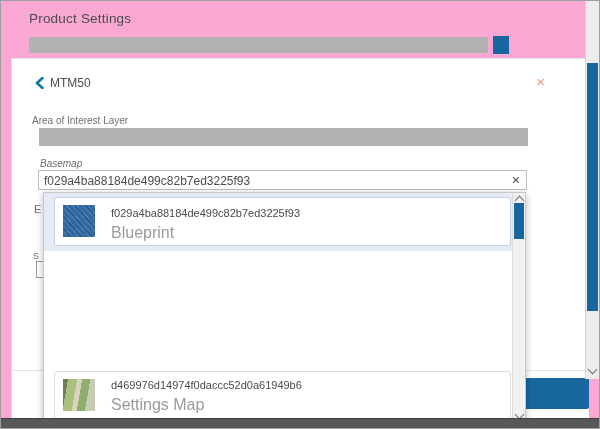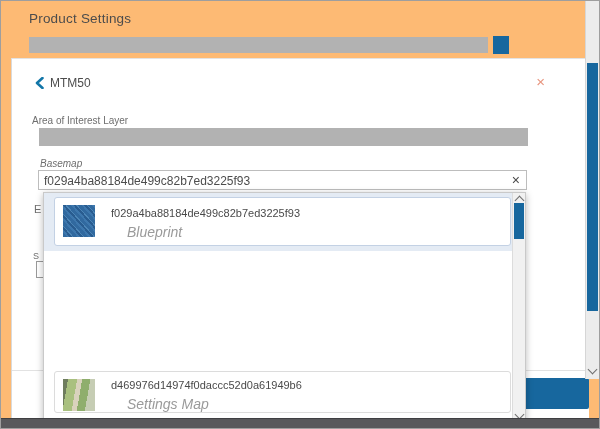--- a/index.html
+++ b/index.html
@@ -1,16 +1,16 @@
 <!DOCTYPE html>
 <html><head>
 <meta charset="utf-8">
 <style>
   html,body{margin:0;padding:0;background:#fff;font-family:"Liberation Sans",sans-serif;}
-  #screen{position:relative;width:598px;height:427px;border:1px solid #9e9e9e;background:#fdba74;overflow:hidden;}
+  #screen{position:relative;width:598px;height:427px;border:1px solid #9e9e9e;background:#f9a8d4;overflow:hidden;}
 
   
   .page-title{position:absolute;left:28px;top:10px;font-size:13.5px;color:#4c4c4c;letter-spacing:.2px;}
   .progress-track{position:absolute;left:28px;top:36px;width:459px;height:16px;background:#b2b2b2;}
   .progress-handle{position:absolute;left:492px;top:35px;width:16px;height:18px;background:#17679e;}
 
   
   .page-scrollbar{position:absolute;right:0;top:0;width:13px;height:378px;background:#ececec;border-left:1px solid #d6d6d6;z-index:20;}
   .page-scroll-thumb{position:absolute;left:1px;top:62px;width:11px;height:248px;background:#17679e;}
   .chev{display:block;width:6px;height:6px;border-right:1.6px solid #6e6e6e;border-bottom:1.6px solid #6e6e6e;}
@@ -42,29 +42,29 @@
 
   
   .dropdown{position:absolute;left:42px;top:191px;width:483px;height:231px;background:#fff;border:1px solid #c9c9c9;box-sizing:border-box;box-shadow:0 2px 7px rgba(0,0,0,.28);z-index:10;overflow:hidden;}
   .dd-list{position:absolute;left:0;top:0;right:13px;bottom:0;}
   .dd-sel-halo{position:absolute;left:0;top:0;width:100%;height:58px;background:#e4ebf4;}
   .dd-card{position:absolute;left:10px;width:457px;height:49px;background:#fff;border:1px solid #dcdcdc;border-radius:3px;box-sizing:border-box;cursor:pointer;}
   .dd-card.selected{border-color:#c3d1e4;}
   .card-1{top:4px;}
   .card-2{top:61px;}
   .card-3{top:120px;}
-  .card-4{top:178px;height:42px;}
+  .card-4{top:178px;height:58px;}
   .card-5{top:228px;height:20px;}
   .dd-thumb{position:absolute;left:8px;top:7px;width:32px;height:32px;}
   .thumb-blueprint{background:repeating-linear-gradient(48deg,#31699f 0 3px,#3d77ad 3px 5px,#295c90 5px 7px,#4c85b6 7px 8px);}
   .thumb-charted{background:linear-gradient(180deg,#9ba1a6 0 9px,rgba(0,0,0,0) 9px),repeating-linear-gradient(90deg,#e3b8bc 0 7px,#b8cde0 7px 13px,#d9e3c9 13px 19px,#e8cdb6 19px 25px,#cbb8d8 25px 32px);}
   .thumb-pencil{background:linear-gradient(135deg,#e8f2f6 0 30%,#f6e7e2 30% 55%,#f3ece0 55% 75%,#dfeef3 75%);}
   .thumb-community{background:linear-gradient(100deg,#6f7d5e 0 5px,#a9c07f 5px 14px,#d9d2bd 14px 19px,#8fae6d 19px 27px,#c6cdb4 27px);}
   .dd-item-title{position:absolute;left:56px;top:9px;font-size:11px;color:#4a4a4a;white-space:nowrap;}
-  .dd-item-sub{position:absolute;left:72px;top:26px;font-size:14px;color:#9a9a9a;white-space:nowrap;font-style:italic;}
+  .dd-item-sub{position:absolute;left:56px;top:26px;font-size:16px;color:#9a9a9a;white-space:nowrap;}
   .card-4 .dd-item-title{top:7px;}
   .card-4 .dd-item-sub{top:24px;}
 
   .dd-scrollbar{position:absolute;right:0;top:0;width:13px;height:100%;background:#f1f1f1;border-left:1px solid #dcdcdc;box-sizing:border-box;}
   .dd-scroll-thumb{position:absolute;left:1px;top:10px;width:10px;height:36px;background:#17679e;}
   .dd-scroll-up{position:absolute;left:3px;top:4px;}
   .dd-scroll-down{position:absolute;left:3px;bottom:4px;}
 
   
   .bottom-bar{position:absolute;left:0;bottom:0;width:100%;height:9px;background:#58585b;border-top:1px solid #3f3f42;z-index:30;}

